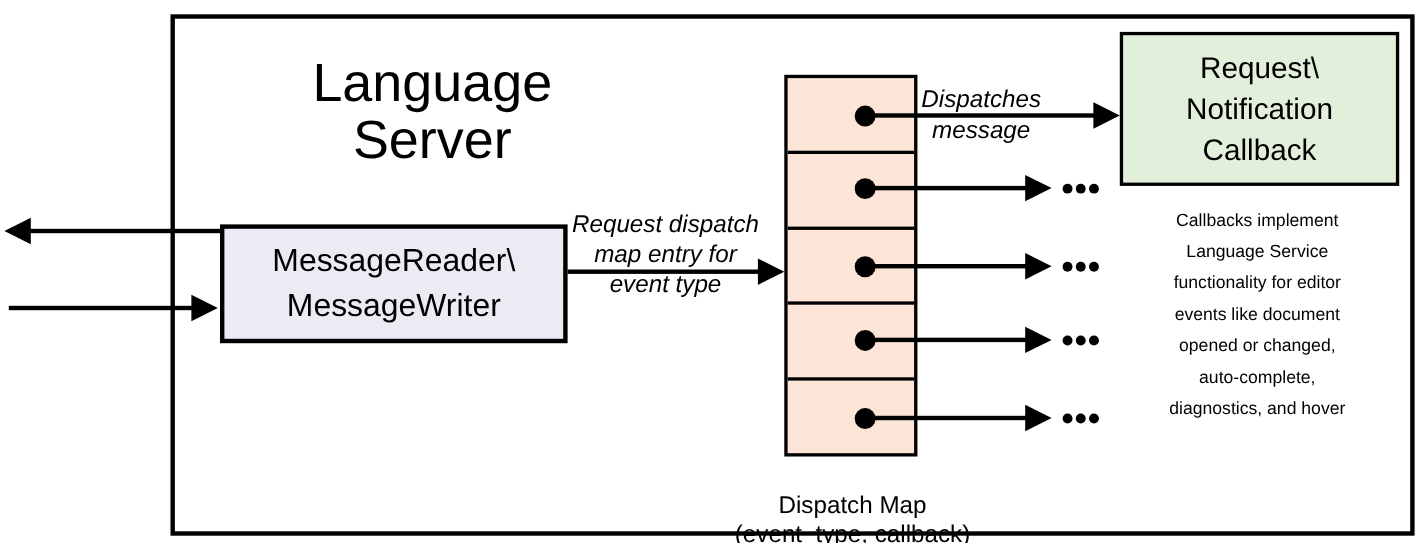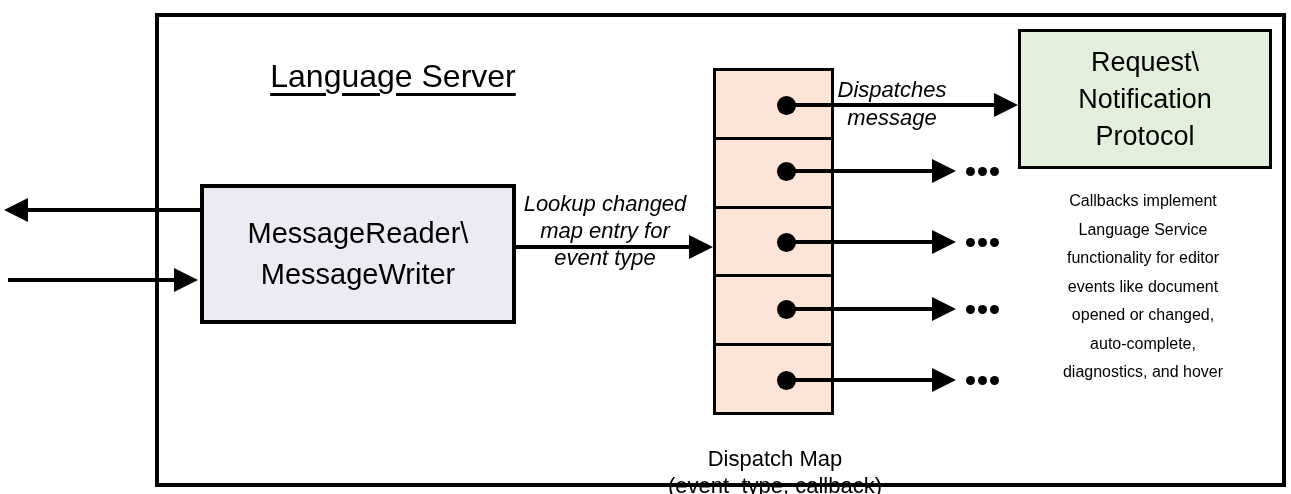--- a/index.html
+++ b/index.html
@@ -12,33 +12,32 @@
     background: #fff;
     overflow: hidden;
   }
   .abs { position: absolute; }
   .outer-box {
     left: 155px; top: 13px; width: 1131px; height: 474px;
     border: 4px solid #000;
   }
   .title {
     left: 228px; top: 50px; width: 330px;
-    font-size: 32px; line-height: 52px; text-align: center;
-    text-decoration: underline;
+    font-size: 49px; line-height: 52px; text-align: center;
     text-underline-offset: 6px;
     text-decoration-thickness: 3px;
     white-space: pre-line;
   }
   .node-box {
     border: 4px solid #000;
     display: flex; align-items: center; justify-content: center;
     text-align: center; white-space: pre-line;
   }
   .reader-box {
-    left: 200px; top: 184px; width: 316px; height: 140px;
+    left: 200px; top: 204px; width: 316px; height: 108px;
     font-size: 29px; line-height: 41px;
   }
   .callback-box {
     left: 1018px; top: 29px; width: 254px; height: 140px;
     border-width: 3px;
     font-size: 27px; line-height: 37px;
   }
   .caption {
     font-size: 22px; line-height: 30px; text-align: center; white-space: pre-line;
   }
@@ -105,21 +104,21 @@
 
   <div class="abs node-box reader-box" style="background:#ebebf3;">
     <span>MessageReader\
 MessageWriter</span>
   </div>
 
   <div>
     <div class="hline" style="left:516px; top:245px; width:175px;"></div>
     <div class="ah-r" style="left:689px; top:235px;"></div>
   </div>
-  <div class="abs lbl lookup-lbl">Lookup changed
+  <div class="abs lbl lookup-lbl">Request dispatch
 map entry for
 event type</div>
 
   <div class="abs dispatch-map" style="background:#fce4d6;">
     <div class="map-cell"></div>
     <div class="map-cell"></div>
     <div class="map-cell"></div>
     <div class="map-cell"></div>
     <div class="map-cell"></div>
   </div>
@@ -175,21 +174,21 @@
         <span></span>
       </div>
   </div>
 
   <div class="abs lbl dispatch-lbl">Dispatches
 message</div>
 
   <div class="abs node-box callback-box" style="background:#e2efda;">
     <span>Request\
 Notification
-Protocol</span>
+Callback</span>
   </div>
 
   <div class="abs note">Callbacks implement
 Language Service
 functionality for editor
 events like document
 opened or changed,
 auto-complete,
 diagnostics, and hover</div>
 

